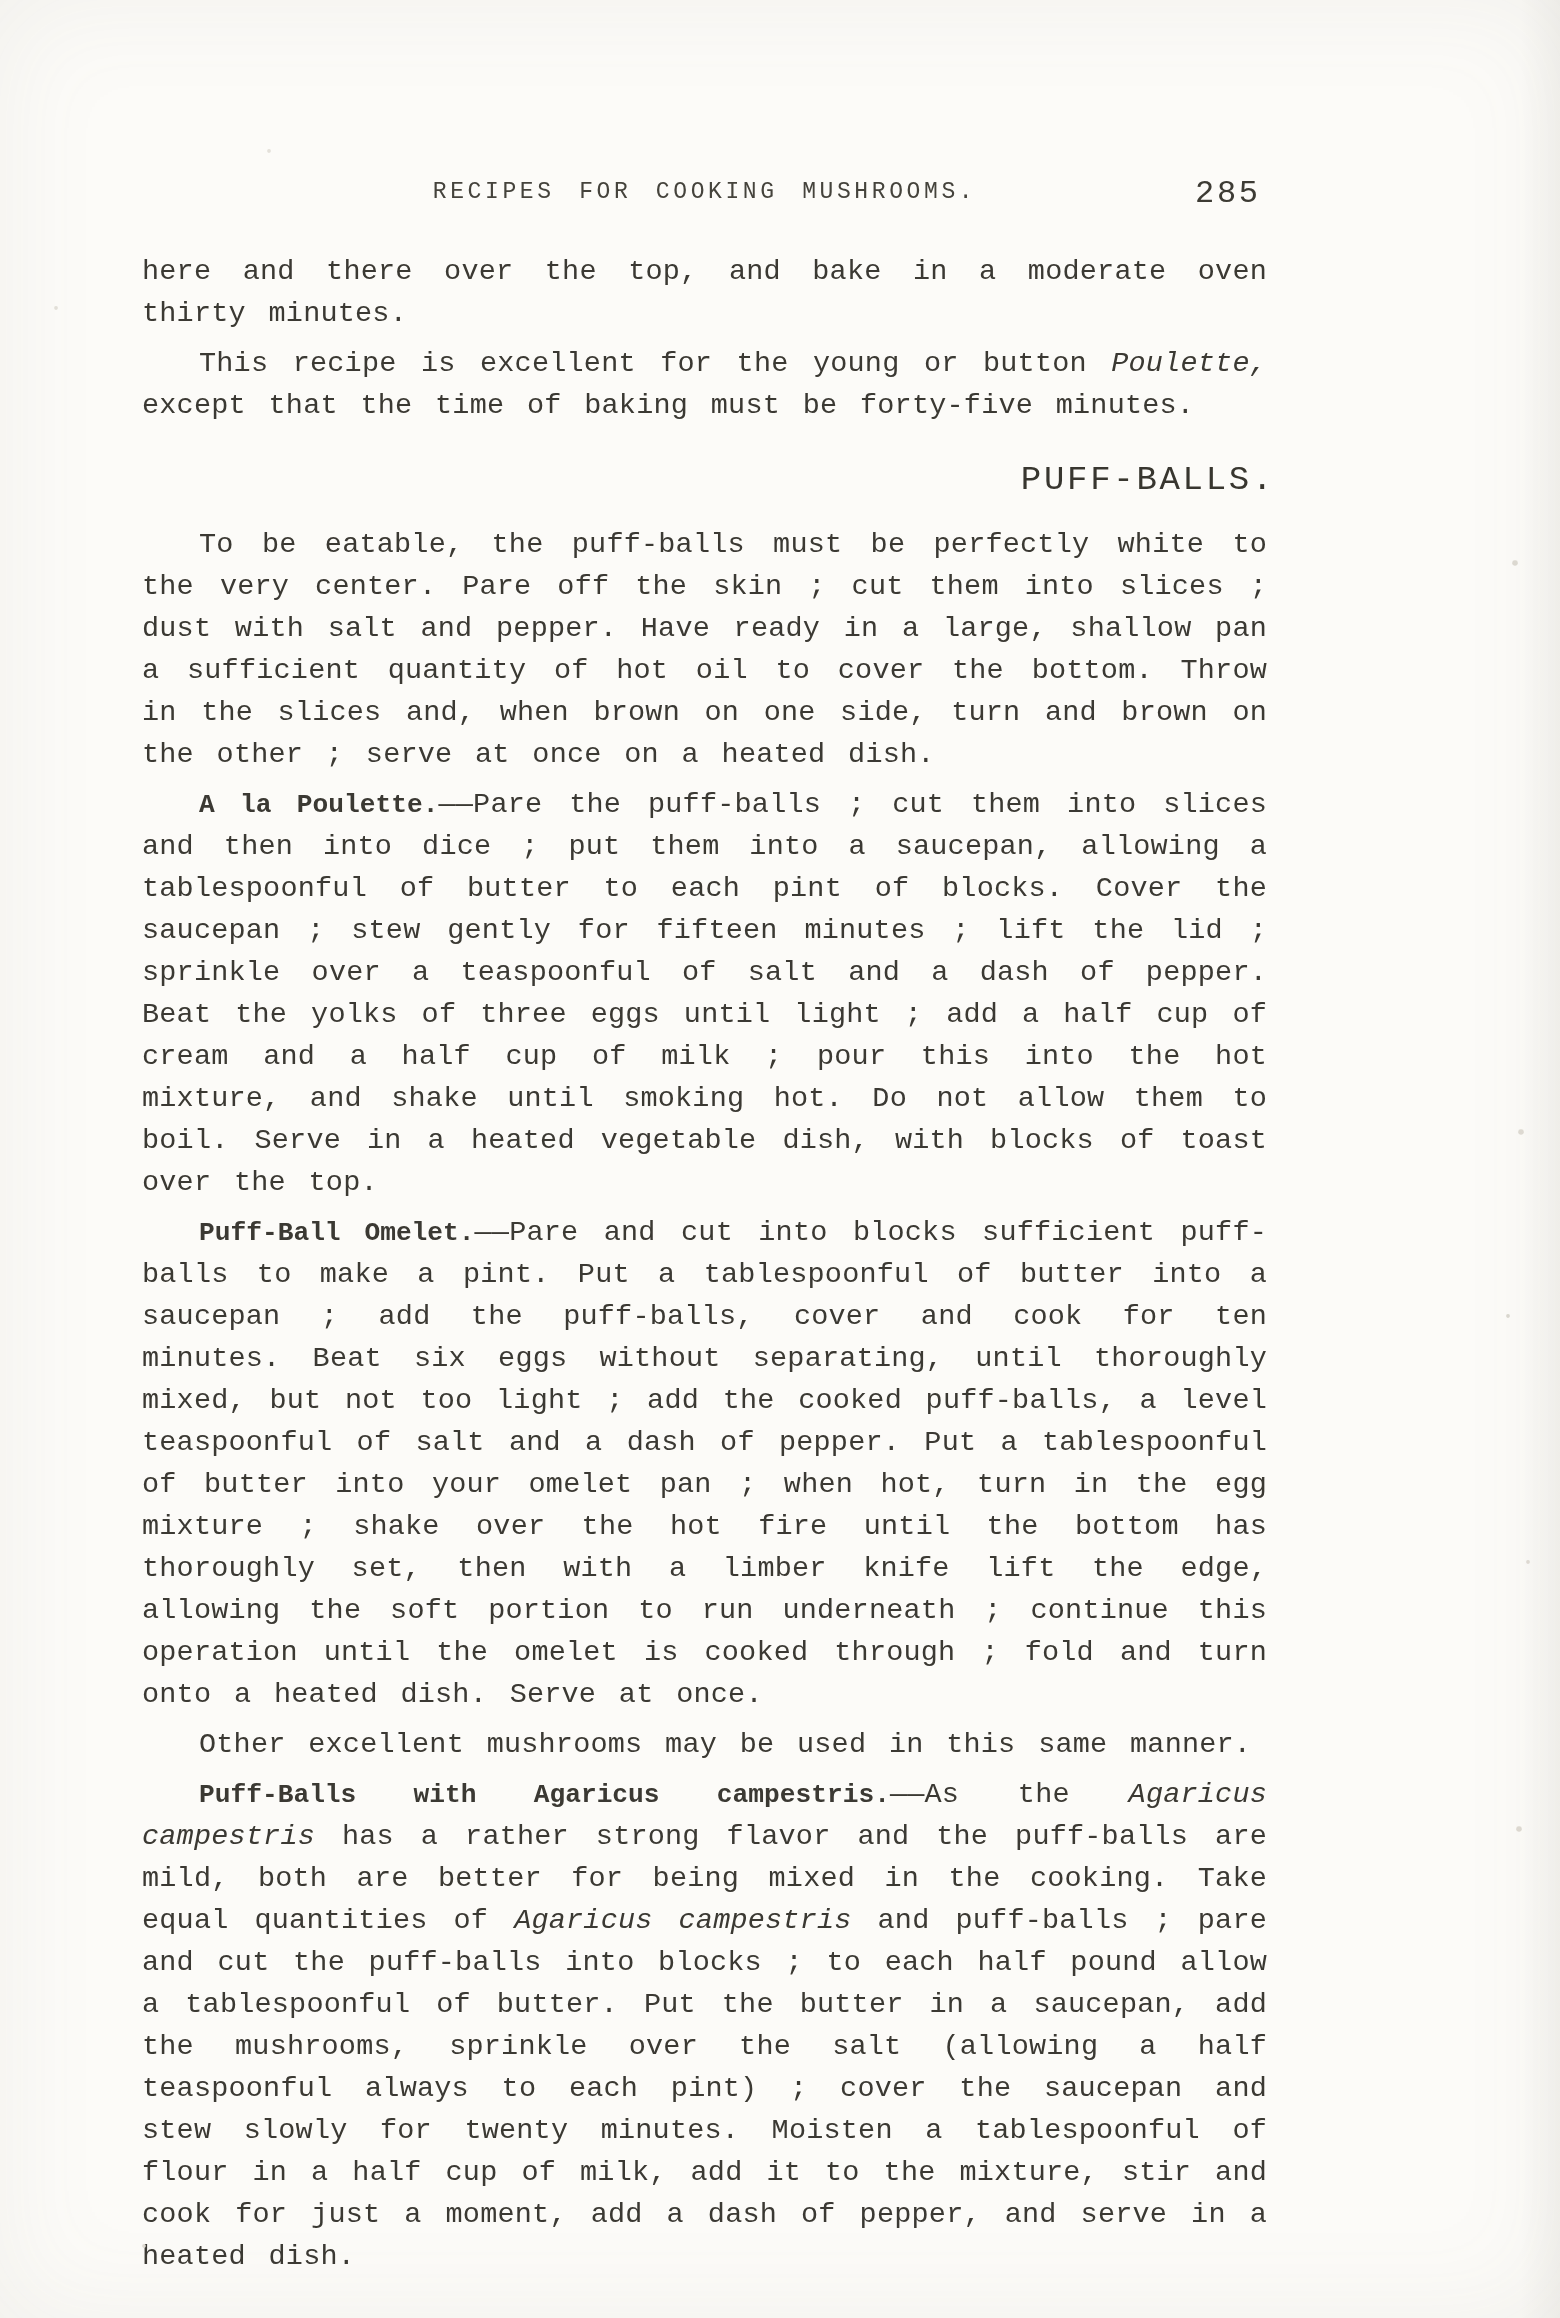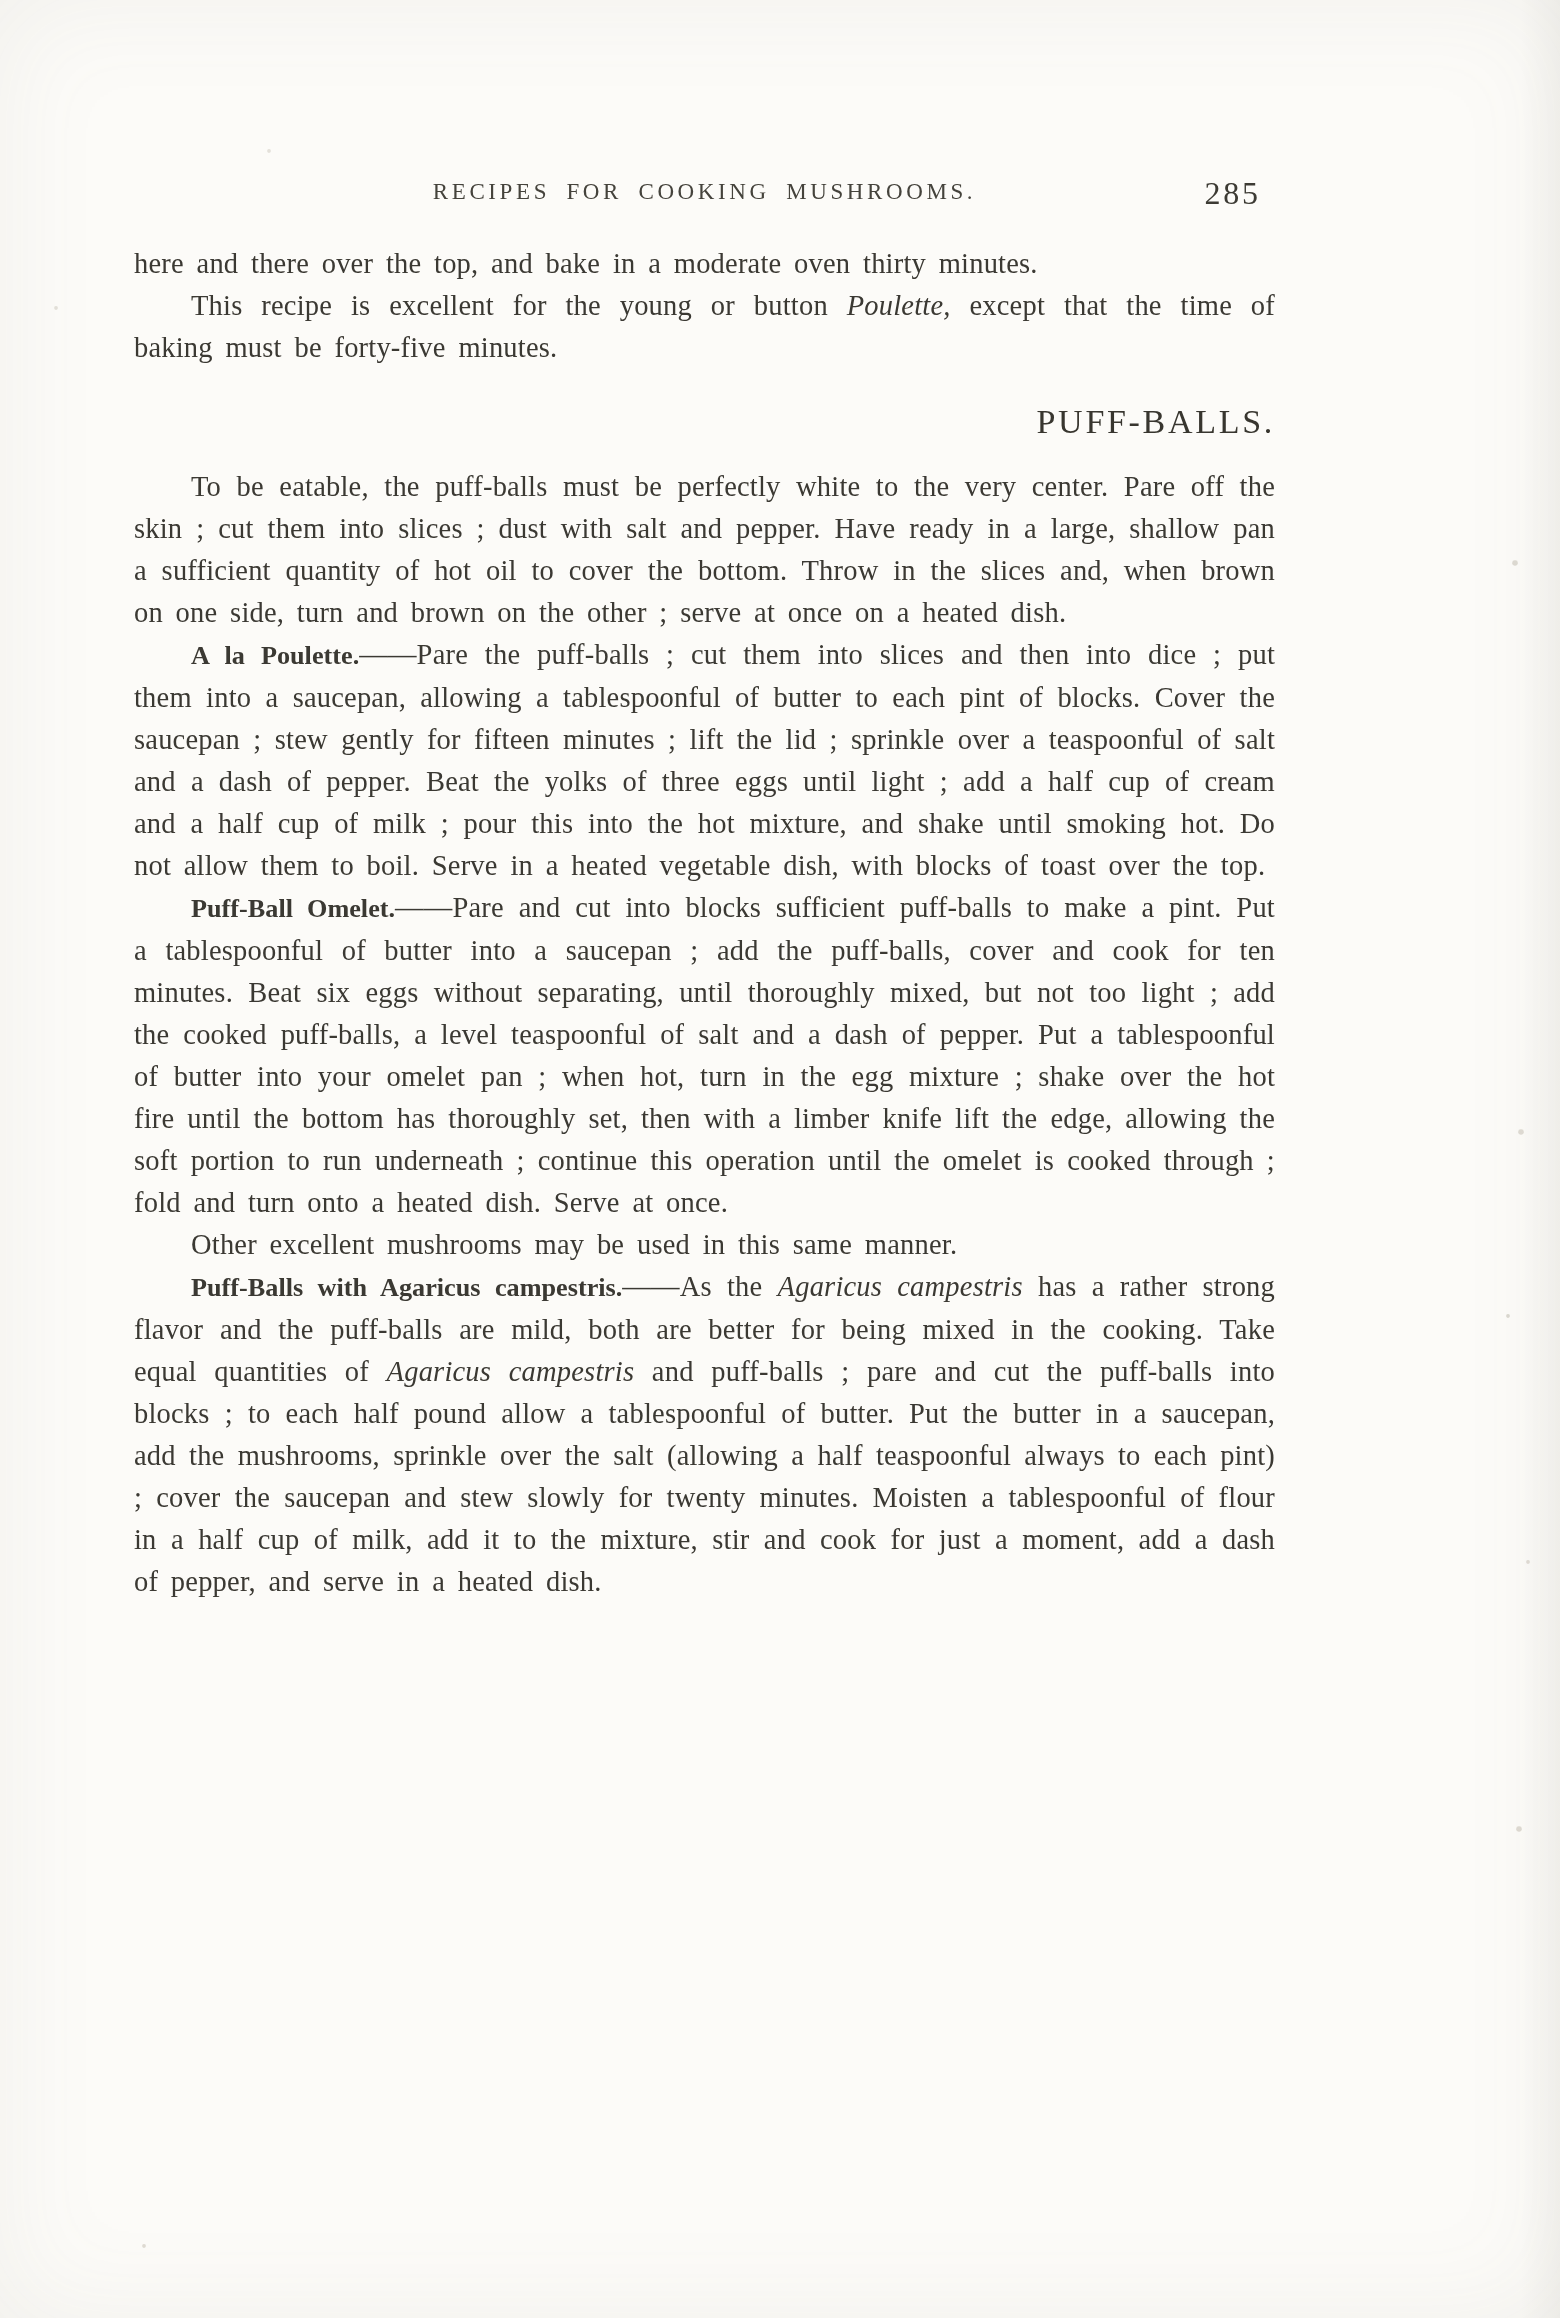--- a/index.html
+++ b/index.html
@@ -8,21 +8,21 @@
     background: #e9e7e2;
   }
   .page {
     position: relative;
     width: 1561px;
     height: 2319px;
     margin: 0 auto;
     background: #fcfbf8;
     overflow: hidden;
     color: #3b3933;
-    font-family: Liberation Serif, serif;
+    font-family: Liberation Mono, monospace;
     box-shadow: inset 0 0 107px rgba(120,115,100,0.08);
   }
   .page-header {
     position: absolute;
     left: 134px;
     top: 175px;
     width: 1141px;
     height: 39px;
   }
   .running-title {
@@ -50,21 +50,21 @@
     top: 243px;
     width: 1141px;
     font-size: 28.5px;
     line-height: 42px;
     text-align: justify;
     word-spacing: 5.4px;
     letter-spacing: 0.2px;
     color: #3b3933;
   }
   p.para {
-    margin: 0;
+    margin: 8px;
   }
   p.indent {
     text-indent: 57px;
   }
   .seg-normal { font-style: normal; }
   .seg-italic { font-style: italic; }
   .seg-bold   {
     font-weight: bold;
     font-size: 0.92em;
     letter-spacing: 0;

